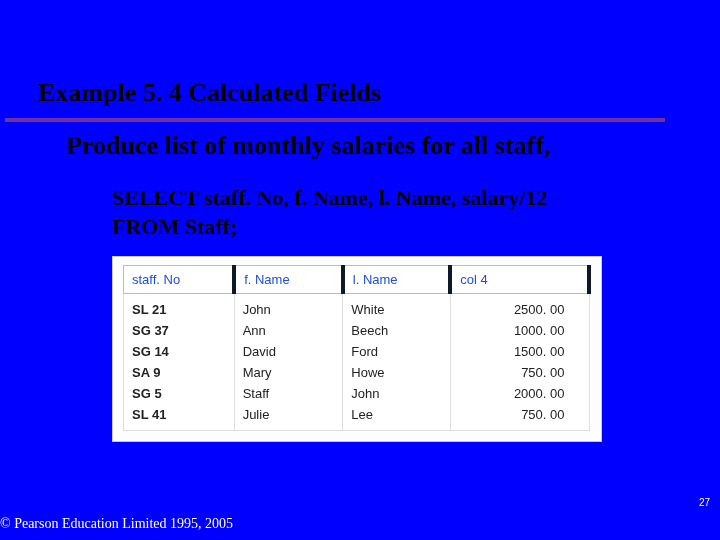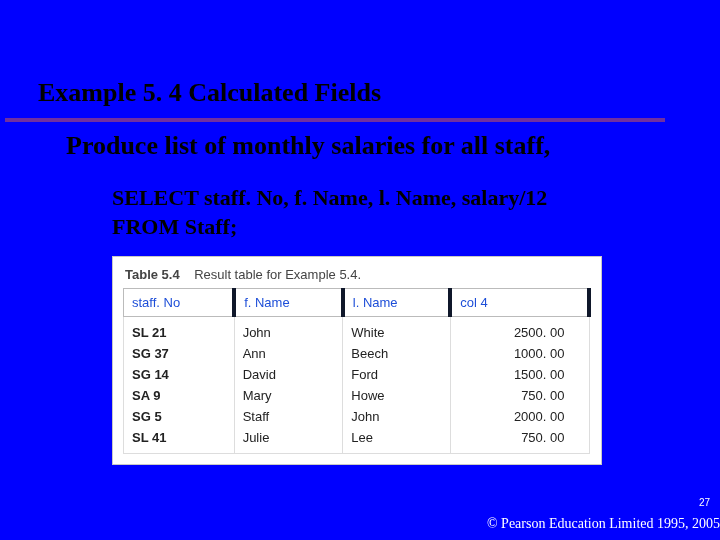--- a/index.html
+++ b/index.html
@@ -91,21 +91,21 @@
     right: 10px;
     bottom: 32px;
     color: #fff;
     font-family: Liberation Sans, sans-serif;
     font-size: 10px;
   }
   .copyright {
     position: absolute;
     bottom: 8px;
     width: 100%;
-    text-align: right;
+    text-align: left;
     color: #fff;
     font-size: 14px;
   }
 </style>
 </head>
 <body>
 
 <div class="slide">
   <div class="title">Example 5. 4  Calculated Fields</div>
   <div class="title-underline"></div>
@@ -113,25 +113,20 @@
   <div class="desc">
     <span>Produce list of monthly salaries for all staff,</span><br>
   </div>
 
   <div class="sql">
     <span>SELECT staff. No, f. Name, l. Name, salary/12</span><br>
     <span>FROM Staff;</span>
   </div>
 
   <div class="table-img">
-    <div class="table-caption">
-      <span class="tc-bold">Table 5.4</span>
-      &nbsp;&nbsp;
-      <span>Result table for Example 5.4.</span>
-    </div>
     <table class="result">
       <thead>
         <tr>
           <th>staff. No</th>
           <th>f. Name</th>
           <th>l. Name</th>
           <th>col 4</th>
         </tr>
       </thead>
       <tbody>

